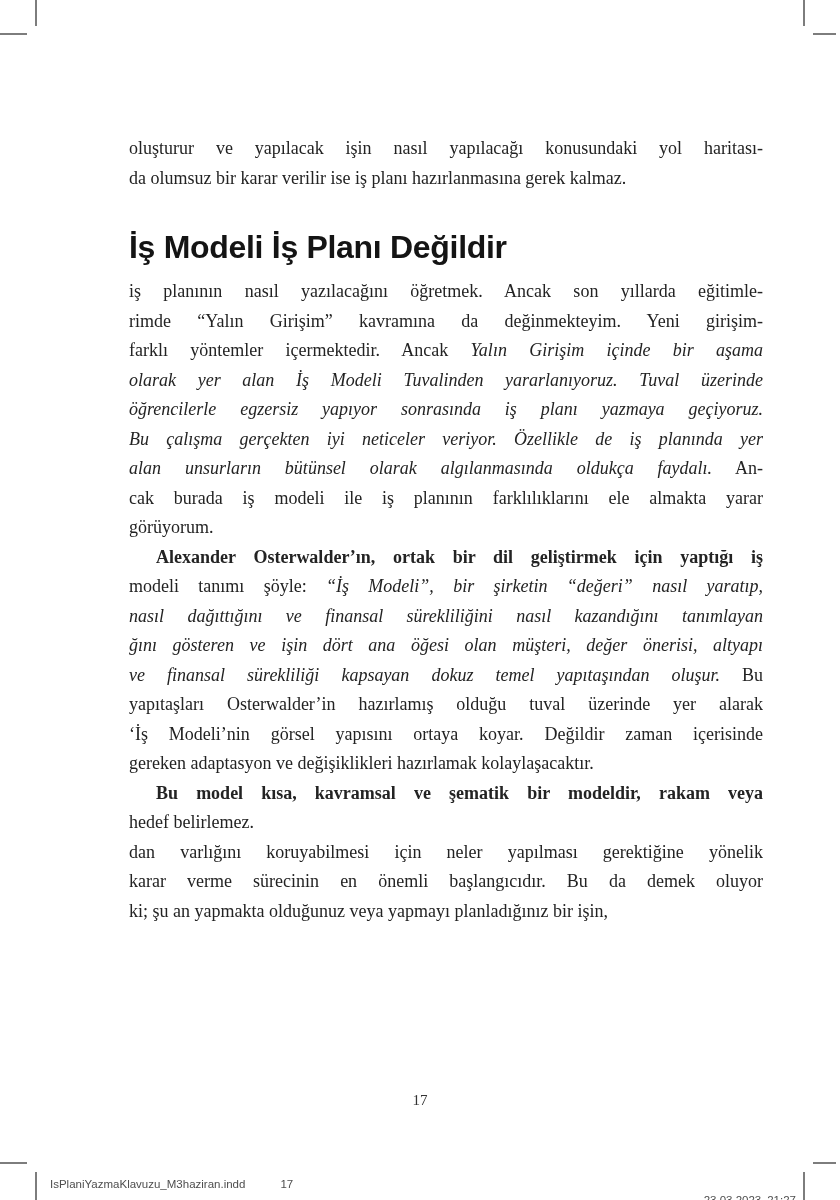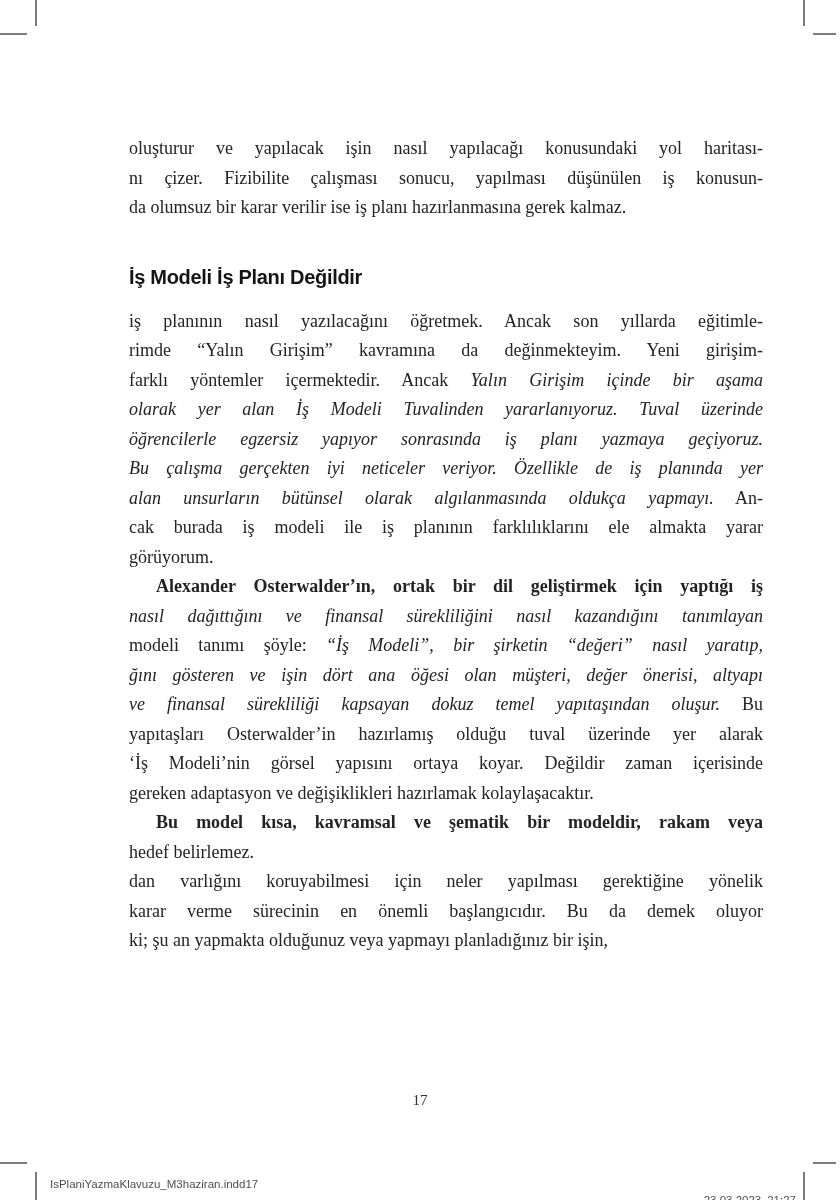--- a/index.html
+++ b/index.html
@@ -40,21 +40,21 @@
     text-align-last: justify;
     white-space: normal;
   }
   .line.last { text-align-last: left; }
   .line.indent { text-indent: 27px; font-weight: bold; }
   .it { font-style: italic; }
 
   .heading {
     font-family: "Liberation Sans", "DejaVu Sans", sans-serif;
     font-weight: 700;
-    font-size: 20px;
+    font-size: 32px;
     line-height: 32px;
     letter-spacing: -0.3px;
     color: #141414;
     margin: 38px 0 14px 0;
   }
 
   .page-number {
     position: absolute;
     left: 0; top: 1092px;
     width: 840px;
@@ -66,21 +66,21 @@
   .footer {
     position: absolute;
     left: 0; top: 1178px;
     width: 840px;
     font-family: "Liberation Sans", "DejaVu Sans", sans-serif;
     font-size: 11.5px;
     color: #4e4e4e;
   }
   .footer-left {
     position: absolute; left: 50px; top: 0;
-    display: flex; gap: 0;
+    display: flex; gap: 35px;
   }
   .footer-right {
     position: absolute; right: 44px; top: 16px;
     display: flex; gap: 6px; align-items: flex-end;
   }
 </style>
 </head>
 <body>
 
 <div class="page">
@@ -90,39 +90,38 @@
   <div class="crop v tr-v"></div>
   <div class="crop h tr-h"></div>
   <div class="crop h bl-h"></div>
   <div class="crop v bl-v"></div>
   <div class="crop h br-h"></div>
   <div class="crop v br-v"></div>
 
   <div class="text-block">
       <div class="para">
         <div class="line"><span>oluşturur ve yapılacak işin nasıl yapılacağı konusundaki yol haritası-</span></div>
-        <div class="line"><span>nı çizer. Fizibilite çalışması sonucu, yapılması düşünülen iş konusun-</span></div>
         <div class="line last"><span>da olumsuz bir karar verilir ise iş planı hazırlanmasına gerek kalmaz.</span></div>
       </div>
       <h2 class="heading">İş Modeli İş Planı Değildir</h2>
       <div class="para">
         <div class="line"><span>iş planının nasıl yazılacağını öğretmek. Ancak son yıllarda eğitimle-</span></div>
         <div class="line"><span>rimde “Yalın Girişim” kavramına da değinmekteyim. Yeni girişim-</span></div>
         <div class="line"><span>farklı yöntemler içermektedir. Ancak </span><span class="it">Yalın Girişim içinde bir aşama</span></div>
         <div class="line"><span class="it">olarak yer alan İş Modeli Tuvalinden yararlanıyoruz. Tuval üzerinde</span></div>
         <div class="line"><span class="it">öğrencilerle egzersiz yapıyor sonrasında iş planı yazmaya geçiyoruz.</span></div>
         <div class="line"><span class="it">Bu çalışma gerçekten iyi neticeler veriyor. Özellikle de iş planında yer</span></div>
-        <div class="line"><span class="it">alan unsurların bütünsel olarak algılanmasında oldukça yapmayı.</span><span> An-</span></div>
+        <div class="line"><span class="it">alan unsurların bütünsel olarak algılanmasında oldukça faydalı.</span><span> An-</span></div>
         <div class="line"><span>cak burada iş modeli ile iş planının farklılıklarını ele almakta yarar</span></div>
         <div class="line last"><span>görüyorum.</span></div>
       </div>
       <div class="para">
         <div class="line indent"><span>Alexander Osterwalder’ın, ortak bir dil geliştirmek için yaptığı iş</span></div>
+        <div class="line"><span>modeli tanımı şöyle: </span><span class="it">“İş Modeli”, bir şirketin “değeri” nasıl yaratıp,</span></div>
         <div class="line"><span class="it">nasıl dağıttığını ve finansal sürekliliğini nasıl kazandığını tanımlayan</span></div>
-        <div class="line"><span>modeli tanımı şöyle: </span><span class="it">“İş Modeli”, bir şirketin “değeri” nasıl yaratıp,</span></div>
         <div class="line"><span class="it">ğını gösteren ve işin dört ana öğesi olan müşteri, değer önerisi, altyapı</span></div>
         <div class="line"><span class="it">ve finansal sürekliliği kapsayan dokuz temel yapıtaşından oluşur.</span><span> Bu</span></div>
         <div class="line"><span>yapıtaşları Osterwalder’in hazırlamış olduğu tuval üzerinde yer alarak</span></div>
         <div class="line"><span>‘İş Modeli’nin görsel yapısını ortaya koyar. Değildir zaman içerisinde</span></div>
         <div class="line last"><span>gereken adaptasyon ve değişiklikleri hazırlamak kolaylaşacaktır.</span></div>
       </div>
       <div class="para">
         <div class="line indent"><span>Bu model kısa, kavramsal ve şematik bir modeldir, rakam veya</span></div>
         <div class="line last"><span>hedef belirlemez.</span></div>
       </div>

